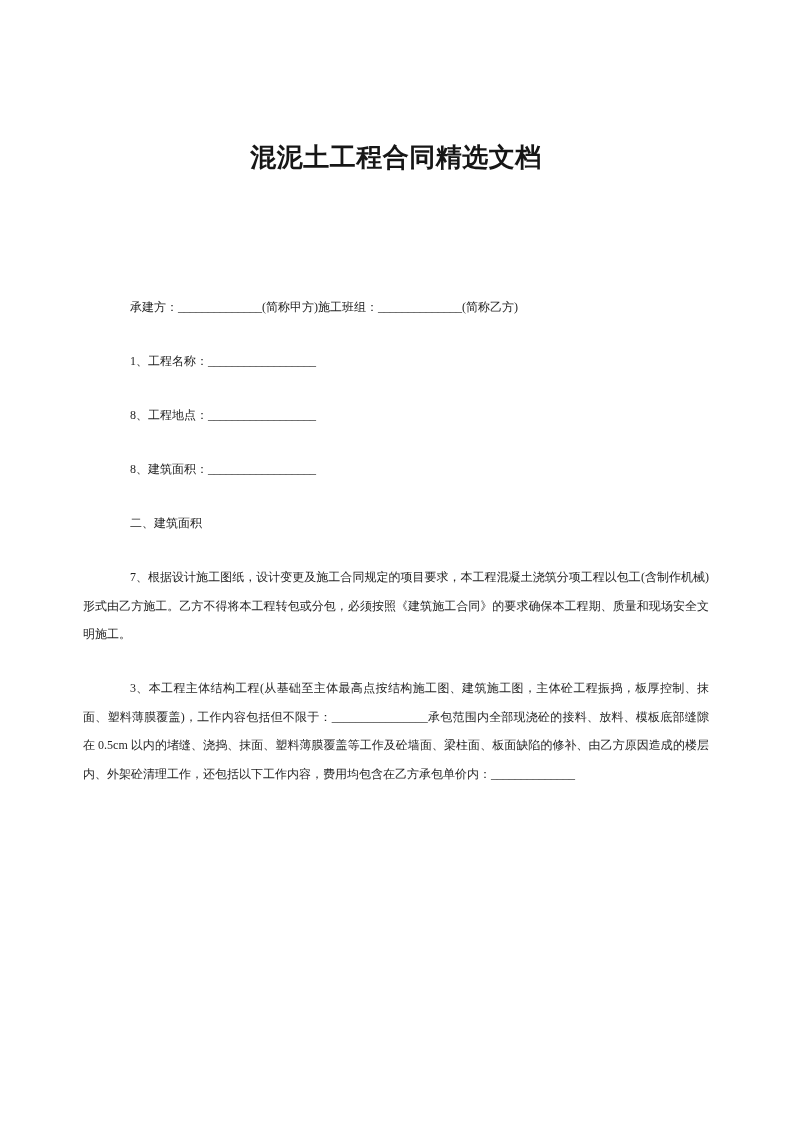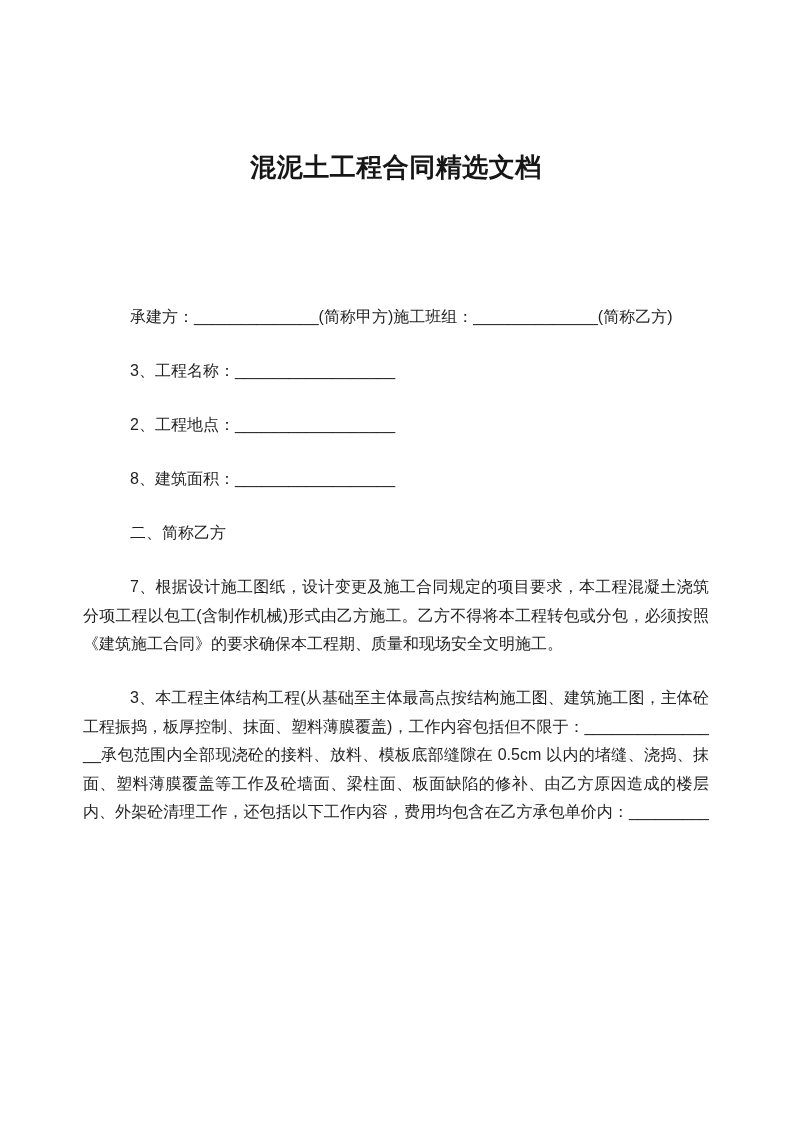--- a/index.html
+++ b/index.html
@@ -4,47 +4,48 @@
 <style>
   html, body {
     margin: 0;
     padding: 0;
     background: #ffffff;
   }
   .page {
     position: relative;
     width: 793px;
     height: 815px;
-    margin: 16px auto;
+    margin: 6px auto;
     background: #ffffff;
     font-family: "Liberation Sans", sans-serif;
     color: #1f1f1f;
     overflow: hidden;
     box-sizing: border-box;
   }
   .content {
     box-sizing: border-box;
     padding: 136px 84px 0 83px;
   }
   .doc-title {
     font-size: 26px;
     font-weight: bold;
     line-height: 31px;
     text-align: center;
     letter-spacing: 0.5px;
     margin: 0 0 120px 0;
     color: #161616;
   }
   .para {
-    font-size: 16px;
+    font-size: 12px;
     line-height: 28.5px;
     text-indent: 47px;
     text-align: justify;
     margin: 0 0 25.5px 0;
     word-break: break-all;
+    font-family: Liberation Serif, serif;
   }
   .heading {
     font-weight: normal; 
   }
   .footer-pageno {
     position: absolute;
     left: 0;
     top: 1050px;
     width: 100%;
     text-align: center;
@@ -58,27 +59,27 @@
 
 <div class="page">
   <div class="content">
 
     <h1 class="doc-title">混泥土工程合同精选文档</h1>
 
     <p class="para">承建方：______________(简称甲方)施工班组：______________(简称乙方)</p>
 
 
 
-    <p class="para">3、工程名称：__________________</p>
+    <p class="para">1、工程名称：__________________</p>
 
-    <p class="para">2、工程地点：__________________</p>
+    <p class="para">8、工程地点：__________________</p>
 
     <p class="para">8、建筑面积：__________________</p>
 
-    <p class="para heading">二、简称乙方</p>
+    <p class="para heading">二、建筑面积</p>
 
     <p class="para">7、根据设计施工图纸，设计变更及施工合同规定的项目要求，本工程混凝土浇筑分项工程以包工(含制作机械)形式由乙方施工。乙方不得将本工程转包或分包，必须按照《建筑施工合同》的要求确保本工程期、质量和现场安全文明施工。</p>
 
     <p class="para">3、本工程主体结构工程(从基础至主体最高点按结构施工图、建筑施工图，主体砼工程振捣，板厚控制、抹面、塑料薄膜覆盖)，工作内容包括但不限于：________________承包范围内全部现浇砼的接料、放料、模板底部缝隙在 0.5cm 以内的堵缝、浇捣、抹面、塑料薄膜覆盖等工作及砼墙面、梁柱面、板面缺陷的修补、由乙方原因造成的楼层内、外架砼清理工作，还包括以下工作内容，费用均包含在乙方承包单价内：______________</p>
 
   </div>
 
   <div class="footer-pageno">1</div>
 </div>
 

